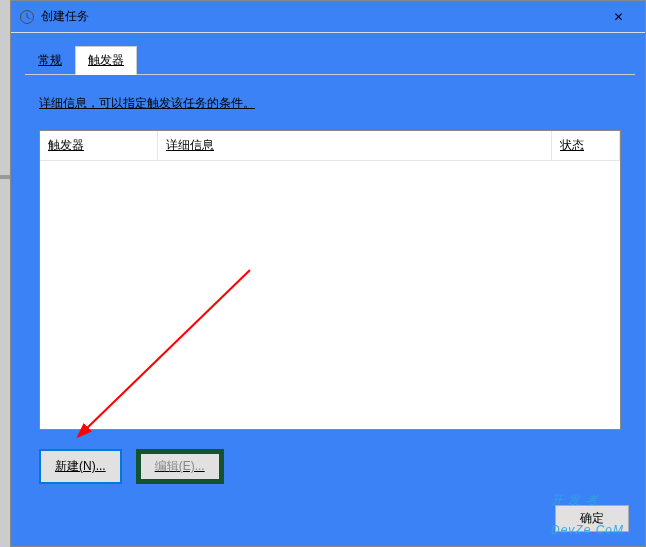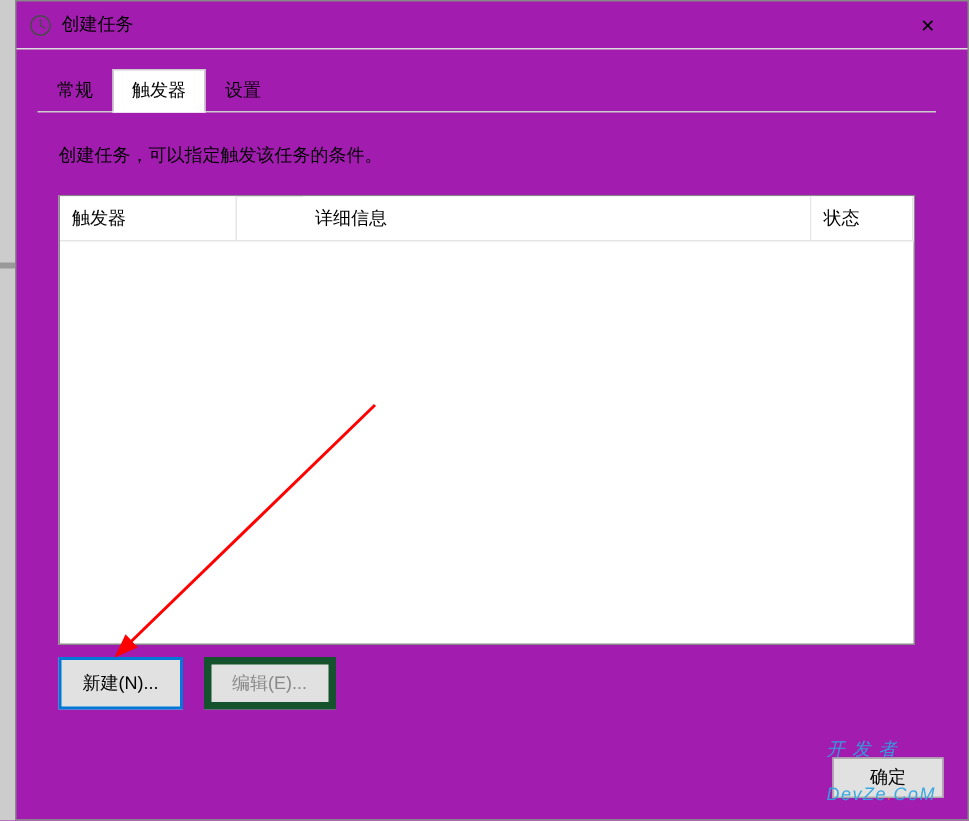--- a/index.html
+++ b/index.html
@@ -1,35 +1,35 @@
 <!DOCTYPE html>
 <html><head>
   <meta charset="utf-8">
   <style>
     * { box-sizing: border-box; margin: 0; padding: 0; font-family: "Microsoft YaHei", "Segoe UI", sans-serif; font-size: 12px; }
     body { background: #ccc; width: 646px; height: 547px; position: relative; overflow: hidden; }
-    .window { position: absolute; top: 0; left: 10px; right: 0; bottom: 0; background: #a21caf; border: 1px solid #888; }
+    .window { position: absolute; top: 0; left: 10px; right: 0; bottom: 0; background: #3b82f6; border: 1px solid #888; }
     .titlebar { height: 32px; display: flex; align-items: center; padding: 0 4px 0 8px; border-bottom: 1px solid #ddd; }
     .titlebar-icon { width: 16px; height: 16px; margin-right: 6px; }
     .titlebar-title { flex: 1; color: #000; }
     .close-btn { width: 45px; height: 30px; display: flex; align-items: center; justify-content: center; cursor: pointer; }
-    .tabs-area { padding: 12px 21px 0 14px; }
+    .tabs-area { padding: 12px 10px 0 14px; text-decoration: underline; }
     .tabs { display: flex; border-bottom: 1px solid #ccc; }
     .tab { padding: 5px 12px; border: 1px solid transparent; border-bottom: none; cursor: pointer; color: #000; position: relative; top: 1px; }
     .tab.active { border-color: #ccc; background: #fff; border-bottom: 1px solid #fff; }
     .panel { padding: 14px; }
     .help-text { margin: 6px 0 18px 0; color: #000; }
     .listbox { border: 1px solid #888; height: 300px; width: 100%; background: #fff; display: flex; flex-direction: column; }
     .list-header { display: flex; border-bottom: 1px solid #e5e5e5; background: #fff; }
     .list-header .col { padding: 6px 8px; border-right: 1px solid #e5e5e5; background: #fff; text-align: left; font-weight: normal; }
     .col-trigger { width: 118px; }
-    .col-detail { flex: 1; margin-left: 44px; }
+    .col-detail { flex: 1; }
     .col-status { width: 68px; }
     .list-body { flex: 1; }
-    .btn-row { display: flex; gap: 14px; margin-top: 8px; }
+    .btn-row { display: flex; gap: 14px; margin-top: 19px; }
     .btn { padding: 4px 14px; border: 5px solid #14532d; background: #e1e1e1; cursor: pointer; min-width: 78px; text-align: center; }
     .btn.primary { border: 2px solid #0078d7; background: #e1e1e1; }
     .btn.disabled { color: #888; cursor: default; }
     .footer-btns { position: absolute; right: 16px; bottom: 14px; display: flex; gap: 8px; }
     .footer-btn { padding: 4px 24px; border: 1px solid #adadad; background: #e1e1e1; cursor: pointer; }
     .watermark { position: absolute; right: 22px; bottom: 8px; font-family: Arial, sans-serif; font-size: 30px; font-style: italic; font-weight: normal; color: #2ca6e0; letter-spacing: 1px; pointer-events: none; opacity: 0.92; line-height: 1; white-space: nowrap; }
     .watermark .dot { color: #e74c3c; }
     .arrow-overlay { position: absolute; pointer-events: none; }
     .bg-strip { position: absolute; left: 0; top: 175px; width: 10px; height: 4px; background: #999; }
   </style>
@@ -50,25 +50,24 @@
     <span class="titlebar-title">创建任务</span>
     <div class="close-btn">
       <span>✕</span>
     </div>
   </div>
 
   <div class="tabs-area">
     <div class="tabs">
       <div class="tab"><span>常规</span></div>
       <div class="tab active"><span>触发器</span></div>
-      <div class="tab"><span>设置</span></div>
     </div>
 
     <div class="panel">
-      <p class="help-text">创建任务，可以指定触发该任务的条件。</p>
+      <p class="help-text">详细信息，可以指定触发该任务的条件。</p>
 
       <div class="listbox">
         <div class="list-header">
           <div class="col col-trigger">触发器</div>
           <div class="col col-detail">详细信息</div>
           <div class="col col-status">状态</div>
         </div>
         <div class="list-body"></div>
       </div>
 

